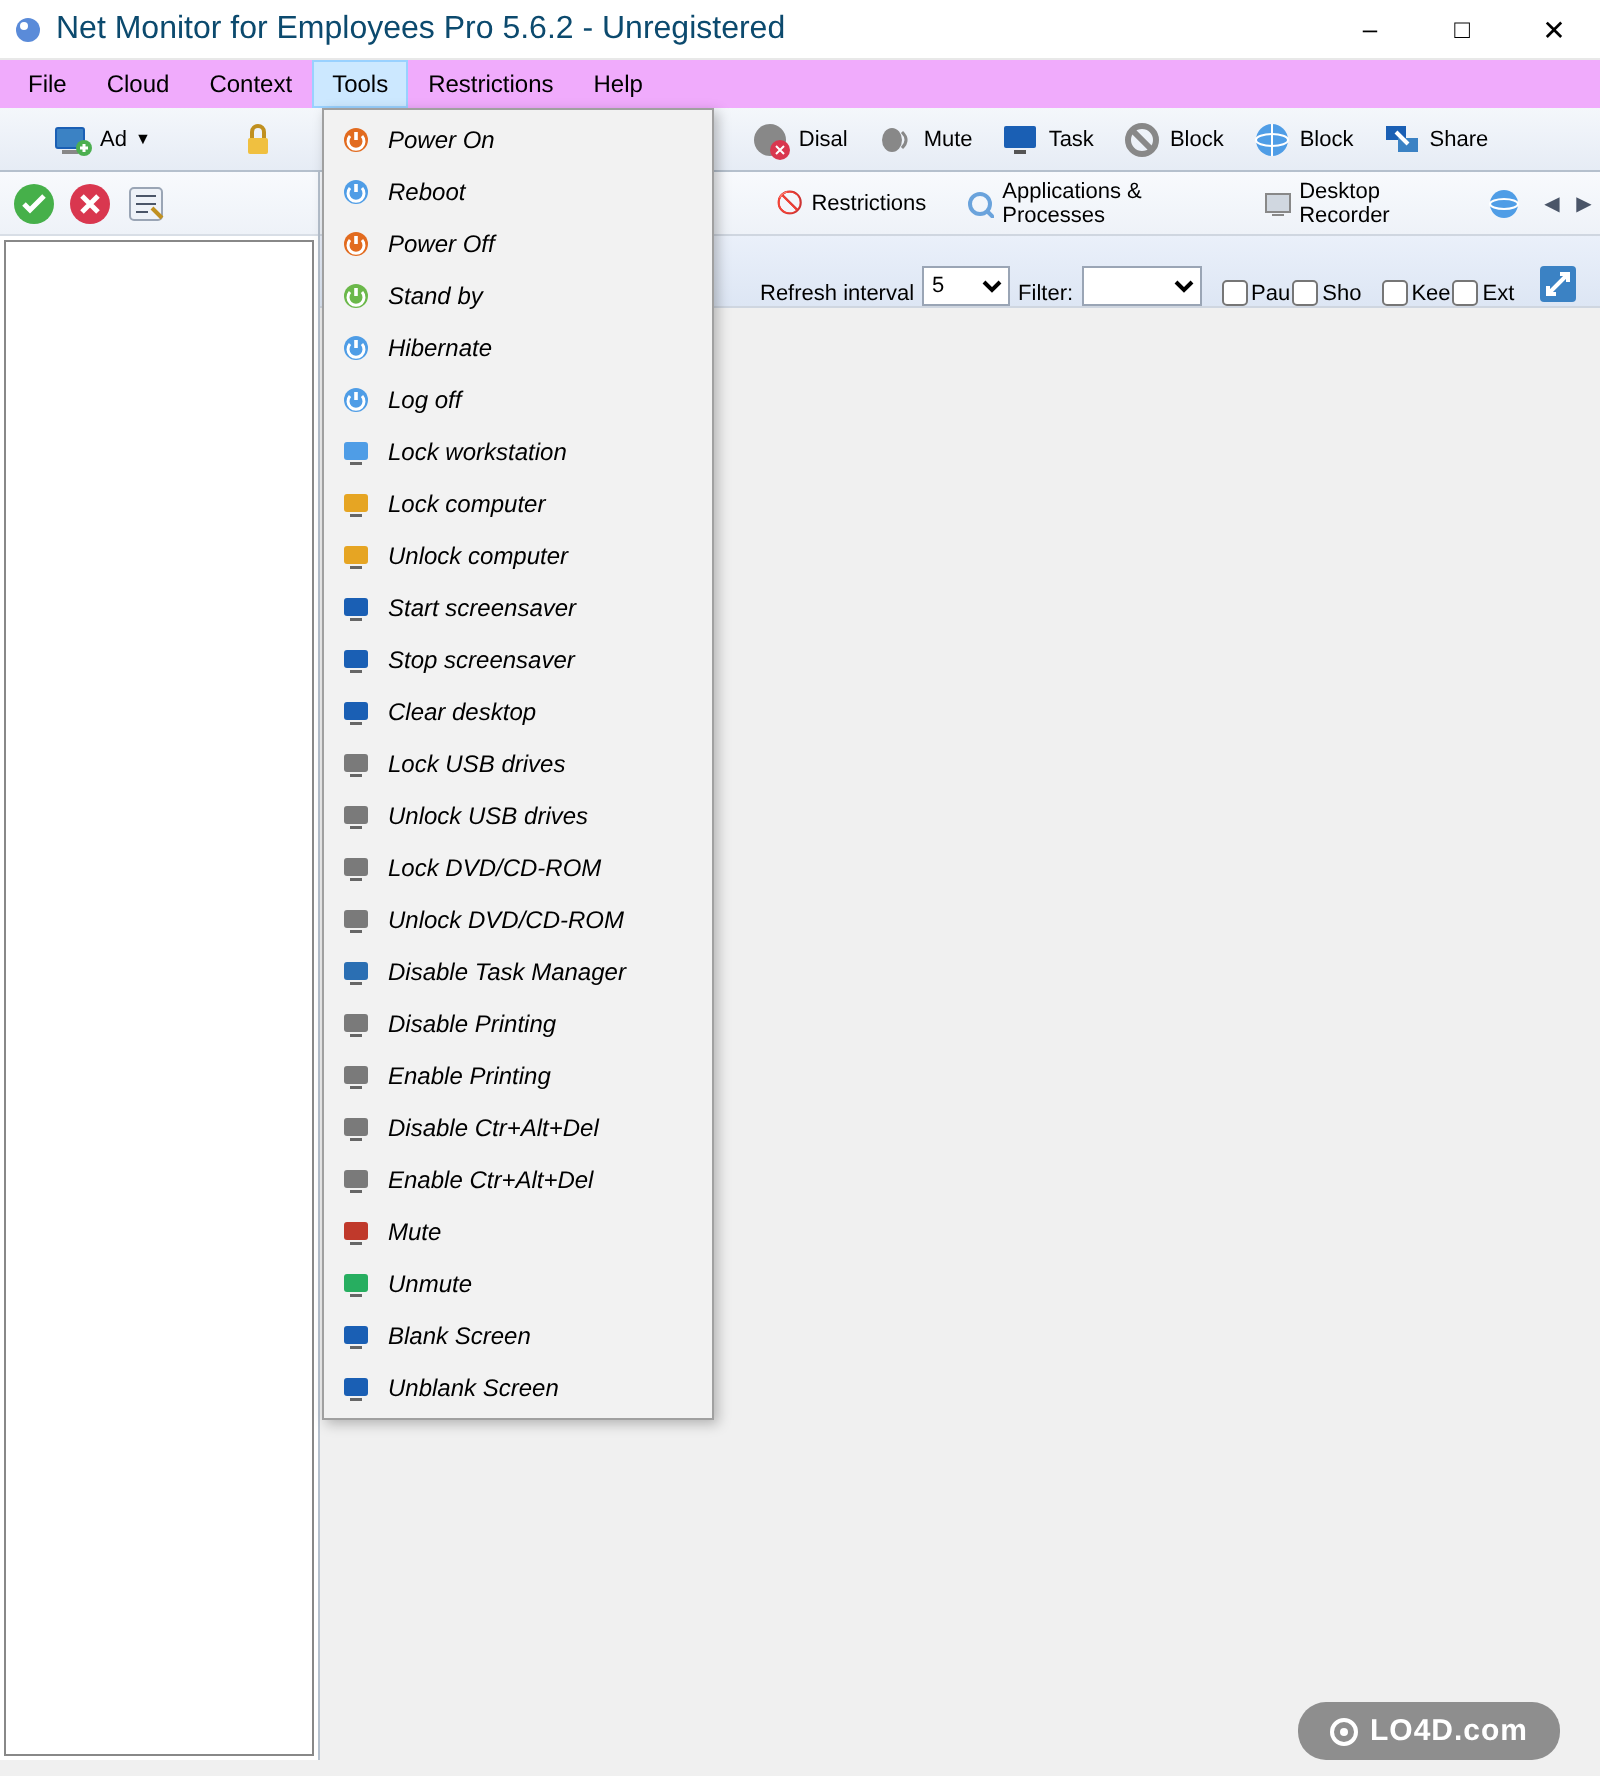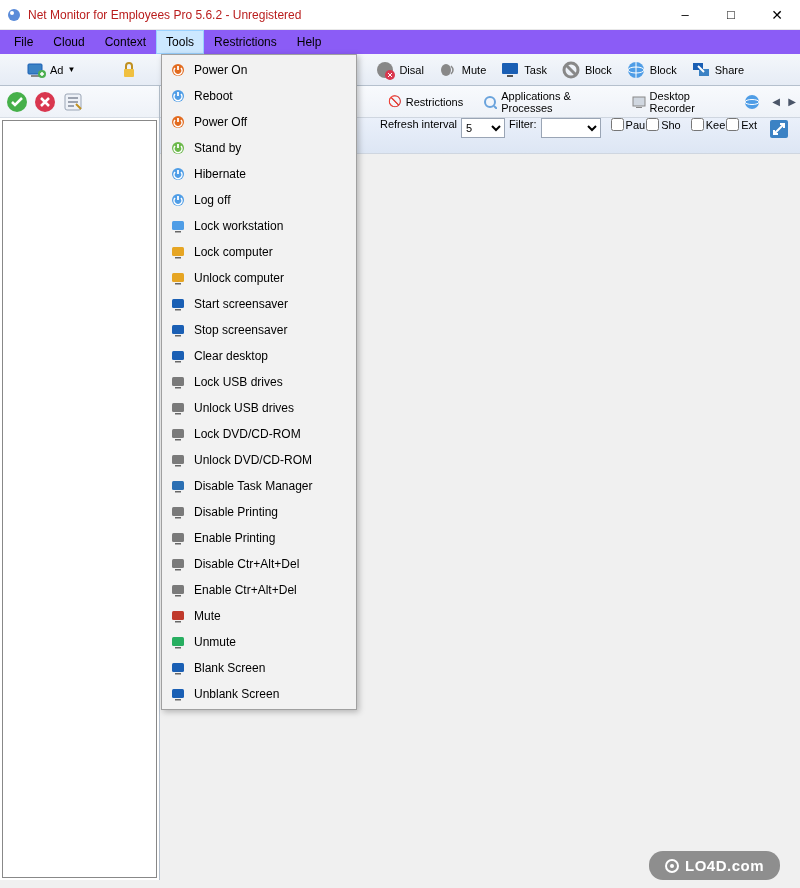--- a/index.html
+++ b/index.html
@@ -1,58 +1,58 @@
 <!DOCTYPE html>
 <html><head>
 <meta charset="utf-8">
 <style>
   * { box-sizing: border-box; margin: 0; padding: 0; }
   body { font-family: "Segoe UI", Tahoma, sans-serif; font-size: 12px; background: #fff; width: 800px; height: 888px; overflow: hidden; position: relative; }
   
   
   .titlebar { height: 30px; display: flex; align-items: center; padding-left: 6px; background: #fff; border-bottom: 1px solid #e8e8e8; }
   .titlebar .app-icon { width: 16px; height: 16px; margin-right: 6px; display: inline-flex; }
-  .titlebar .title { flex: 1; font-size: 12px; color: #b91c1c; }
+  .titlebar .title { flex: 1; font-size: 16px; color: #0c4a6e; }
   .titlebar .win-controls { display: flex; }
   .titlebar .win-btn { width: 46px; height: 30px; display: flex; align-items: center; justify-content: center; font-size: 13px; font-family: "Segoe UI Symbol", sans-serif; }
   .titlebar .win-btn.close { font-size: 14px; }
   
   
-  .menubar { height: 24px; display: flex; align-items: stretch; padding-left: 4px; background: #8b5cf6; }
+  .menubar { height: 24px; display: flex; align-items: stretch; padding-left: 4px; background: #f0abfc; }
   .menubar .menu-item { padding: 0 10px; display: flex; align-items: center; font-size: 12px; cursor: default; }
   .menubar .menu-item.active { background: #cce8ff; border: 1px solid #99d1ff; padding: 0 9px; }
   
   
   .main-toolbar { height: 32px; background: linear-gradient(#f4f7fb, #e6ecf5); border-bottom: 1px solid #b5c0cd; display: flex; align-items: center; padding: 0 20px; gap: 2px; }
   .tb-btn { height: 28px; display: flex; align-items: center; padding: 0 6px; gap: 4px; font-size: 11px; }
   .tb-icon { width: 20px; height: 20px; display: inline-flex; align-items: center; justify-content: center; }
   
   
   .content { display: flex; height: calc(888px - 30px - 24px - 32px - 8px); }
   .left-panel { width: 160px; border-right: 1px solid #b5c0cd; display: flex; flex-direction: column; }
   .left-toolbar { height: 32px; display: flex; align-items: center; gap: 6px; padding: 0 6px; border-bottom: 1px solid #d8dee6; background: linear-gradient(#f8fafd, #eef2f8); }
   .left-tree { flex: 1; background: #fff; border: 1px solid #888; margin: 2px; }
   
   .right-panel { flex: 1; display: flex; flex-direction: column; background: #f0f0f0; }
   .tabs-bar { height: 32px; background: linear-gradient(#f8fafd, #eef2f8); border-bottom: 1px solid #cfd6e0; display: flex; align-items: center; padding-left: 220px; gap: 4px; }
   .tab { height: 26px; display: flex; align-items: center; gap: 4px; padding: 0 8px; font-size: 11px; }
   .tabs-nav { margin-left: auto; display: flex; }
   .tabs-nav .nav-btn { width: 16px; height: 24px; display: flex; align-items: center; justify-content: center; font-size: 10px; color: #4a5568; }
   
-  .filter-bar { height: 36px; background: linear-gradient(#eaf0fa, #dde6f4); border-bottom: 1px solid #cfd6e0; display: flex; align-items: flex-start; padding-left: 220px; gap: 4px; font-size: 11px; }
+  .filter-bar { height: 36px; background: linear-gradient(#eaf0fa, #dde6f4); border-bottom: 1px solid #cfd6e0; display: flex; align-items: flex-end; padding-left: 220px; gap: 4px; font-size: 11px; }
   .filter-bar select, .filter-bar input { font-size: 11px; height: 20px; border: 1px solid #9aa5b5; background: #fff; }
   .chk-group { display: flex; flex-direction: row; gap: 1px; margin-left: 6px; }
   .chk-row { display: flex; align-items: center; gap: 2px; font-size: 11px; }
   .chk-row input { width: 13px; height: 13px; }
   .expand-icon { margin-left: auto; margin-right: 10px; }
   
   .main-area { flex: 1; background: #f0f0f0; }
   
   
-  .dropdown { position: absolute; left: 161px; top: 54px; width: 196px; background: #f2f2f2; border: 1px solid #a0a0a0; box-shadow: 2px 2px 6px rgba(0,0,0,0.25); z-index: 100; padding: 2px; }
+  .dropdown { position: absolute; left: 161px; top: 54px; width: 196px; background: #f2f2f2; border: 1px solid #a0a0a0; box-shadow: 2px 2px 6px rgba(0,0,0,0.25); z-index: 100; padding: 2px; font-style: italic; }
   .dropdown .dd-item { height: 26px; display: flex; align-items: center; padding: 0 6px; gap: 8px; font-size: 12px; cursor: default; }
   .dd-icon { width: 16px; height: 16px; display: inline-flex; align-items: center; justify-content: center; flex-shrink: 0; }
   
   
   .watermark { position: absolute; right: 20px; bottom: 8px; background: rgba(100,100,100,0.7); color: #fff; padding: 6px 16px; border-radius: 14px; font-size: 15px; font-weight: 600; letter-spacing: 0.5px; display: flex; align-items: center; gap: 6px; }
   .watermark .bullet { width: 14px; height: 14px; border: 2px solid #fff; border-radius: 50%; display: inline-block; position: relative; }
   .watermark .bullet::after { content:""; position:absolute; left:3px; top:3px; width:4px; height:4px; background:#fff; border-radius:50%; }
 
   
   .bottom-strip { position: absolute; bottom: 0; left: 0; right: 0; height: 8px; background: #f0f0f0; }

